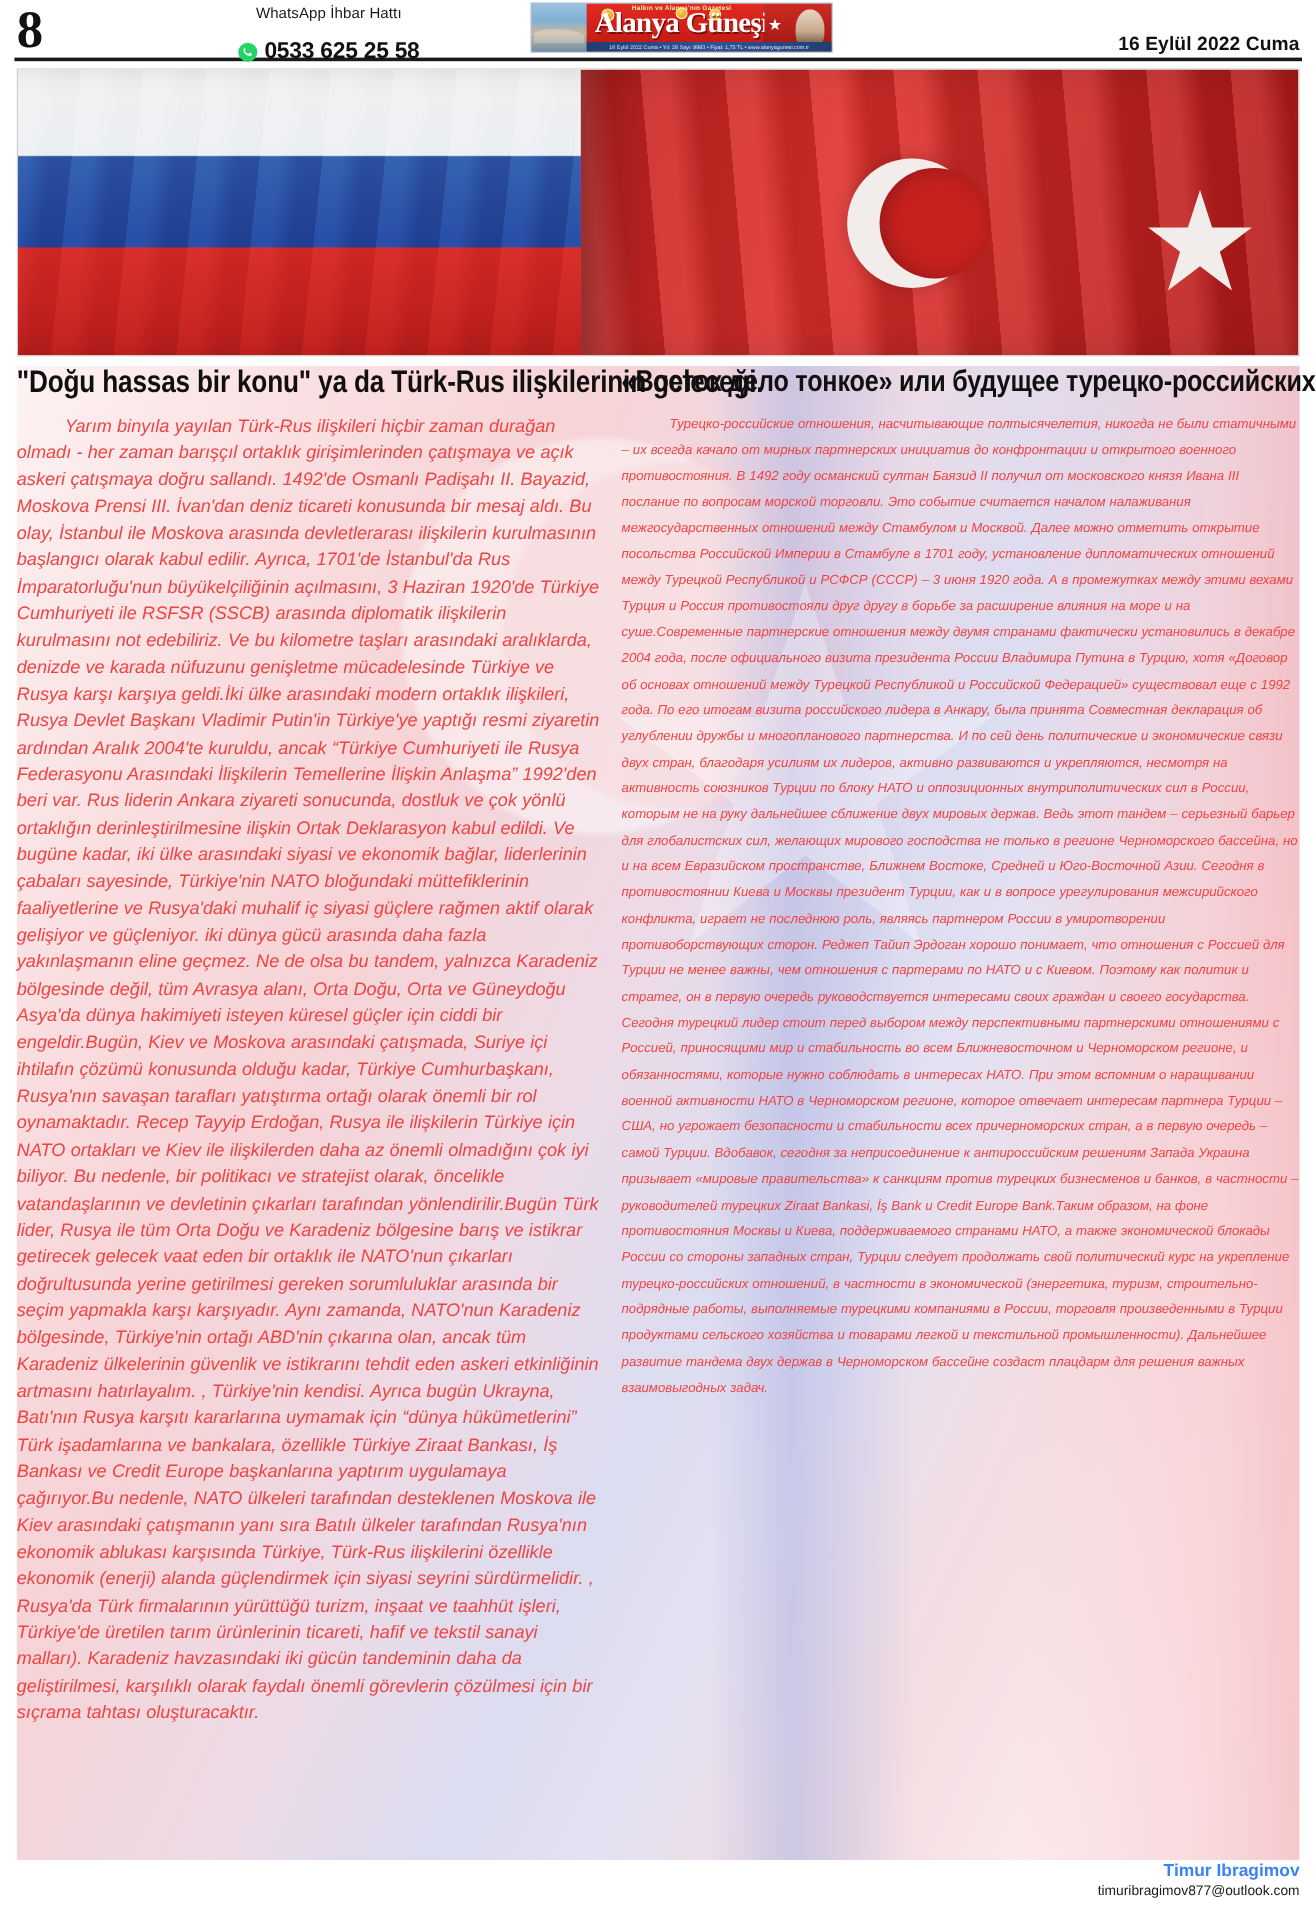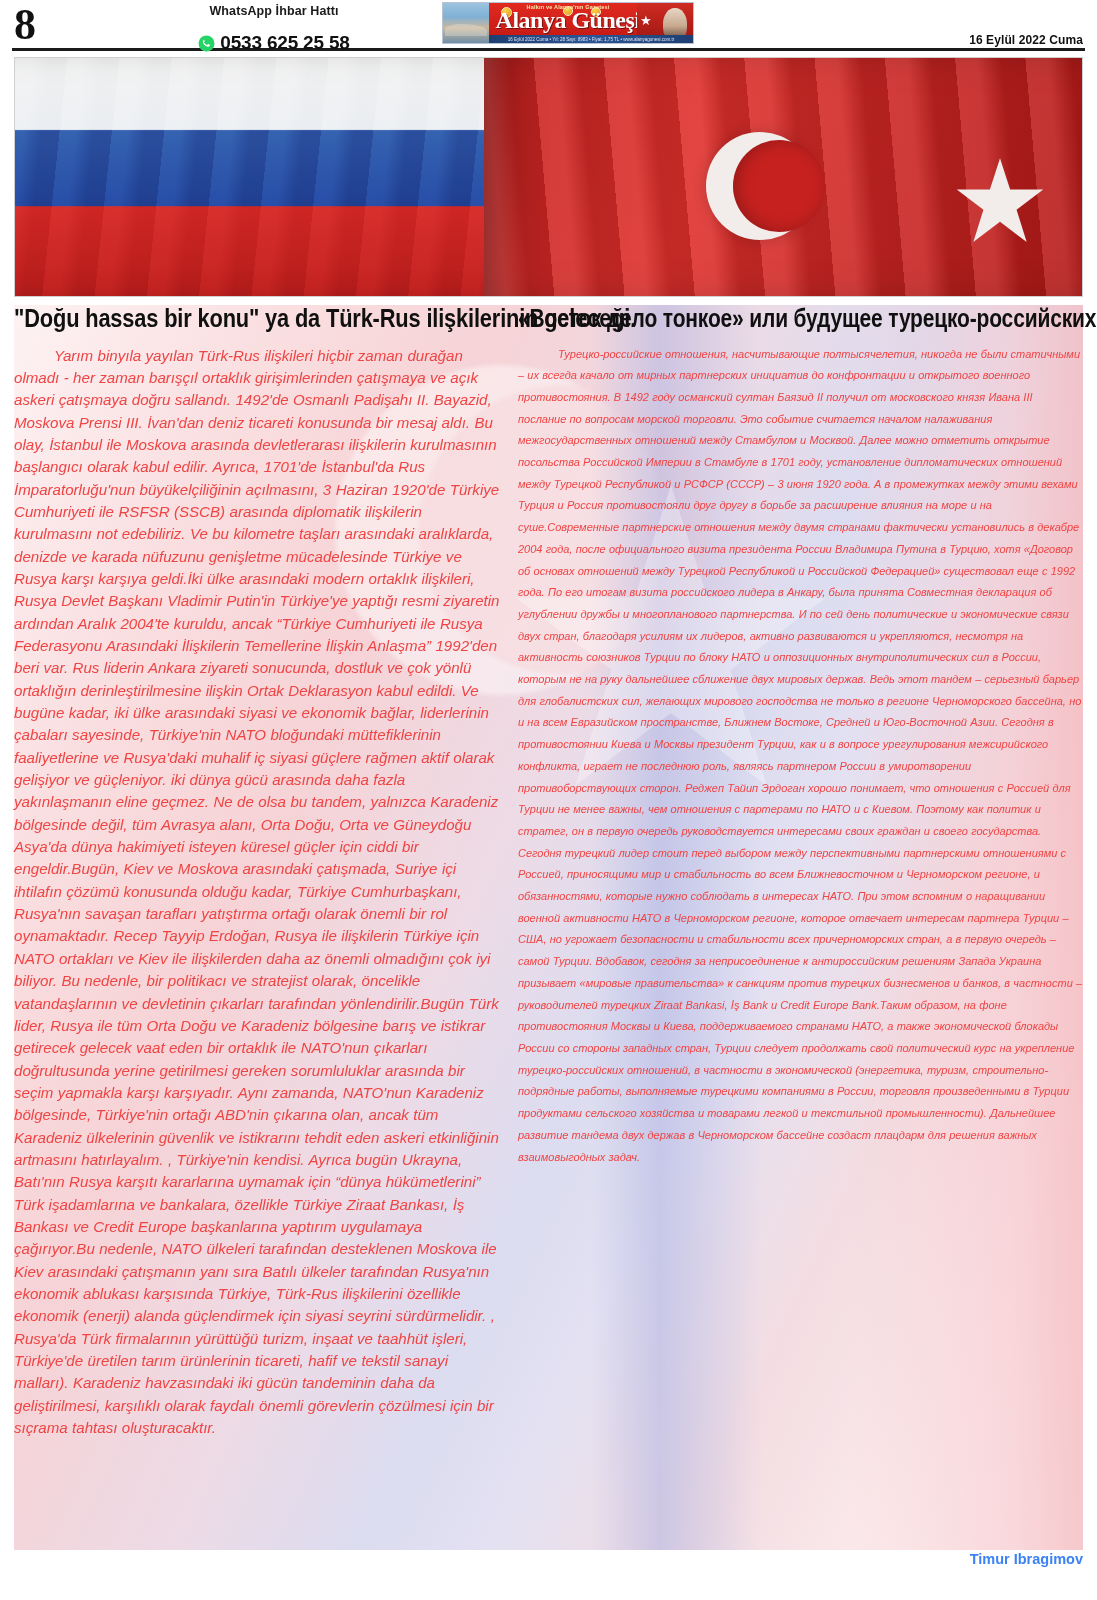--- a/index.html
+++ b/index.html
@@ -36,21 +36,21 @@
     letter-spacing: -1px;
   }
   .whatsapp-block {
     flex: 0 0 300px;
     text-align: center;
     padding-top: 2px;
     margin-left: 38px;
   }
   .whatsapp-label {
     font-size: 12.5px;
-    font-weight: bold;
+    font-weight: normal;
     color: #1a1a1a;
     letter-spacing: 0.1px;
     line-height: 14px;
   }
   .whatsapp-number-row {
     display: flex;
     align-items: center;
     justify-content: center;
     gap: 5px;
     margin-top: 15px;
@@ -164,21 +164,21 @@
     background: radial-gradient(circle at 35% 30%, #ffd24d, #e2941b);
     border: 1px solid #fff3c0;
   }
   .logo-badge.b1 { left: 58px; top: 4px; width: 9px; height: 9px; }
   .logo-badge.b2 { left: 120px; top: 3px; width: 8px; height: 8px; }
   .logo-badge.b3 { left: 148px; top: 4px; width: 8px; height: 8px; }
 
   .topbar-date {
     margin-left: auto;
     align-self: flex-end;
-    font-size: 12px;
+    font-size: 16px;
     font-weight: bold;
     color: #111;
     padding-bottom: 1px;
     letter-spacing: 0.1px;
   }
 
   .topbar-rule {
     height: 3px;
     background: #1b1b1b;
     margin: 0 12px;
@@ -460,13 +460,14 @@
     <div class="col col-ru">
       <h1 class="headline headline-ru">«Восток дело тонкое» или будущее турецко-российских отношений.</h1>
       <p class="body-text body-text-ru">Турецко-российские отношения, насчитывающие полтысячелетия, никогда не были статичными – их всегда качало от мирных партнерских инициатив до конфронтации и открытого военного противостояния. В 1492 году османский султан Баязид II получил от московского князя Ивана III послание по вопросам морской торговли. Это событие считается началом налаживания межгосударственных отношений между Стамбулом и Москвой. Далее можно отметить открытие посольства Российской Империи в Стамбуле в 1701 году, установление дипломатических отношений между Турецкой Республикой и РСФСР (СССР) – 3 июня 1920 года. А в промежутках между этими вехами Турция и Россия противостояли друг другу в борьбе за расширение влияния на море и на суше.Современные партнерские отношения между двумя странами фактически установились в декабре 2004 года, после официального визита президента России Владимира Путина в Турцию, хотя «Договор об основах отношений между Турецкой Республикой и Российской Федерацией» существовал еще с 1992 года. По его итогам визита российского лидера в Анкару, была принята Совместная декларация об углублении дружбы и многопланового партнерства. И по сей день политические и экономические связи двух стран, благодаря усилиям их лидеров, активно развиваются и укрепляются, несмотря на активность союзников Турции по блоку НАТО и оппозиционных внутриполитических сил в России, которым не на руку дальнейшее сближение двух мировых держав. Ведь этот тандем – серьезный барьер для глобалистских сил, желающих мирового господства не только в регионе Черноморского бассейна, но и на всем Евразийском пространстве, Ближнем Востоке, Средней и Юго-Восточной Азии. Сегодня в противостоянии Киева и Москвы президент Турции, как и в вопросе урегулирования межсирийского конфликта, играет не последнюю роль, являясь партнером России в умиротворении противоборствующих сторон. Реджеп Тайип Эрдоган хорошо понимает, что отношения с Россией для Турции не менее важны, чем отношения с партерами по НАТО и с Киевом. Поэтому как политик и стратег, он в первую очередь руководствуется интересами своих граждан и своего государства. Сегодня турецкий лидер стоит перед выбором между перспективными партнерскими отношениями с Россией, приносящими мир и стабильность во всем Ближневосточном и Черноморском регионе, и обязанностями, которые нужно соблюдать в интересах НАТО. При этом вспомним о наращивании военной активности НАТО в Черноморском регионе, которое отвечает интересам партнера Турции – США, но угрожает безопасности и стабильности всех причерноморских стран, а в первую очередь – самой Турции. Вдобавок, сегодня за неприсоединение к антироссийским решениям Запада Украина призывает «мировые правительства» к санкциям против турецких бизнесменов и банков, в частности – руководителей турецких Ziraat Bankasi, İş Bank и Credit Europe Bank.Таким образом, на фоне противостояния Москвы и Киева, поддерживаемого странами НАТО, а также экономической блокады России со стороны западных стран, Турции следует продолжать свой политический курс на укрепление турецко-российских отношений, в частности в экономической (энергетика, туризм, строительно-подрядные работы, выполняемые турецкими компаниями в России, торговля произведенными в Турции продуктами сельского хозяйства и товарами легкой и текстильной промышленности). Дальнейшее развитие тандема двух держав в Черноморском бассейне создаст плацдарм для решения важных взаимовыгодных задач.</p>
     </div>
 
   </div>
 </div>
 
 <div class="byline">
   <div class="byline-name">Timur Ibragimov</div>
+  <div class="byline-email">timuribragimov877@outlook.com</div>
 </div>
 
 </body></html>

